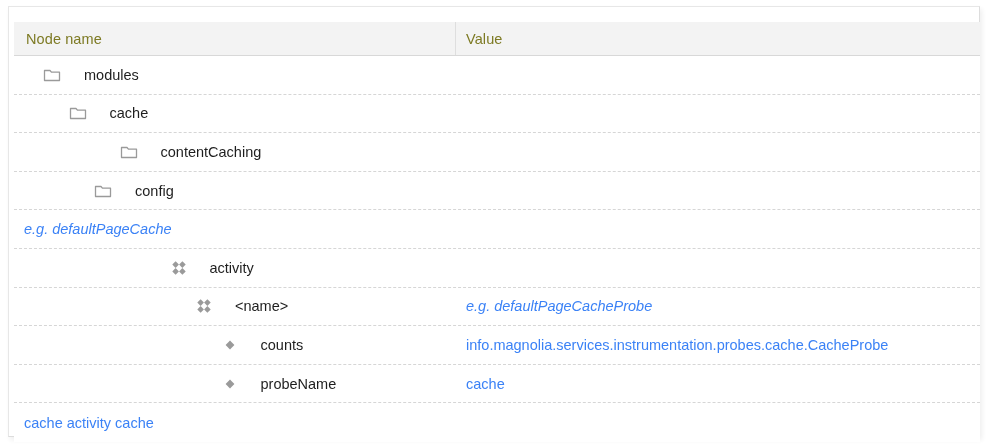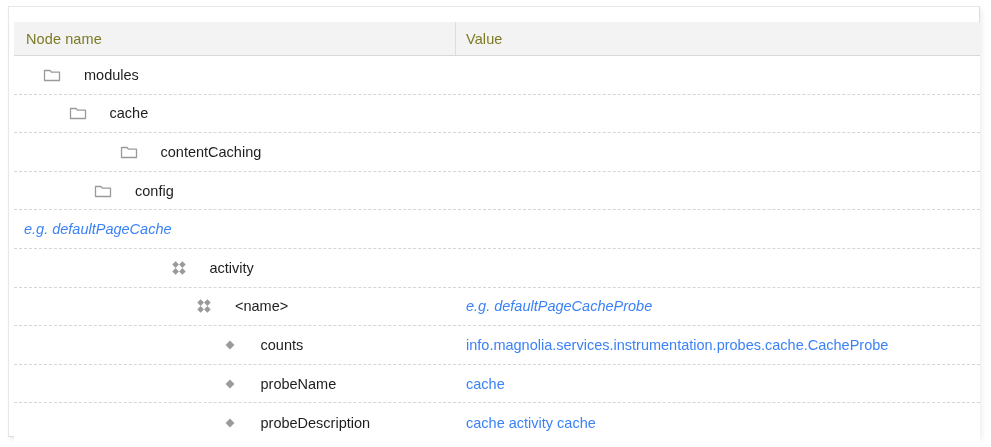--- a/index.html
+++ b/index.html
@@ -251,28 +251,19 @@
               <span class="node-icon ic-prop">
                 <svg width="16" height="16" viewBox="0 0 16 16">
                   <path d="M8 3.5999999999999996 L12.4 8 L8 12.4 L3.5999999999999996 8 Z" fill="#9a9a9a"></path>
                 </svg>
               </span>
               <span class="node-label">probeName</span>
             </div>
             <div class="cell-value">cache</div>
           </div>
           <div class="row">
-            <div class="cell-name">
-              <span class="indent" style="width: 184.5px;"></span>
-              <span class="node-icon ic-prop">
-                <svg width="16" height="16" viewBox="0 0 16 16">
-                  <path d="M8 3.5999999999999996 L12.4 8 L8 12.4 L3.5999999999999996 8 Z" fill="#9a9a9a"></path>
-                </svg>
-              </span>
-              <span class="node-label">probeDescription</span>
-            </div>
             <div class="cell-value">cache activity cache</div>
           </div>
         </div>
 
     </div>
   </div>
 </div>
 
 </body></html>

